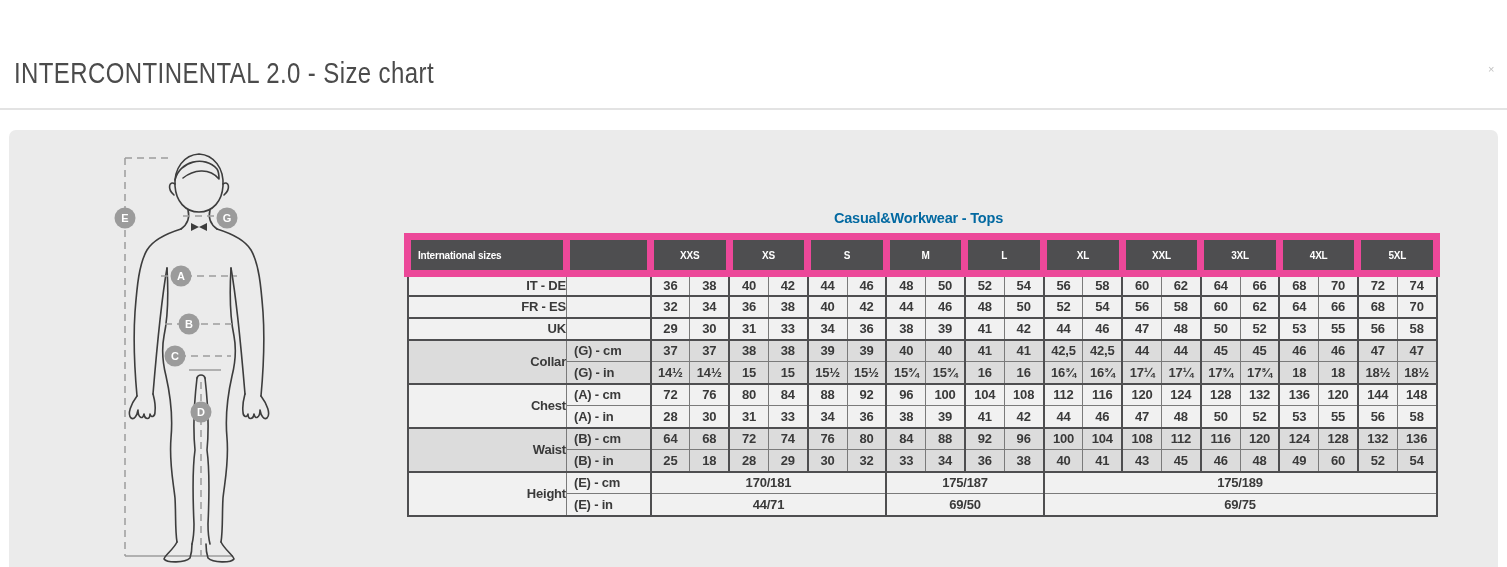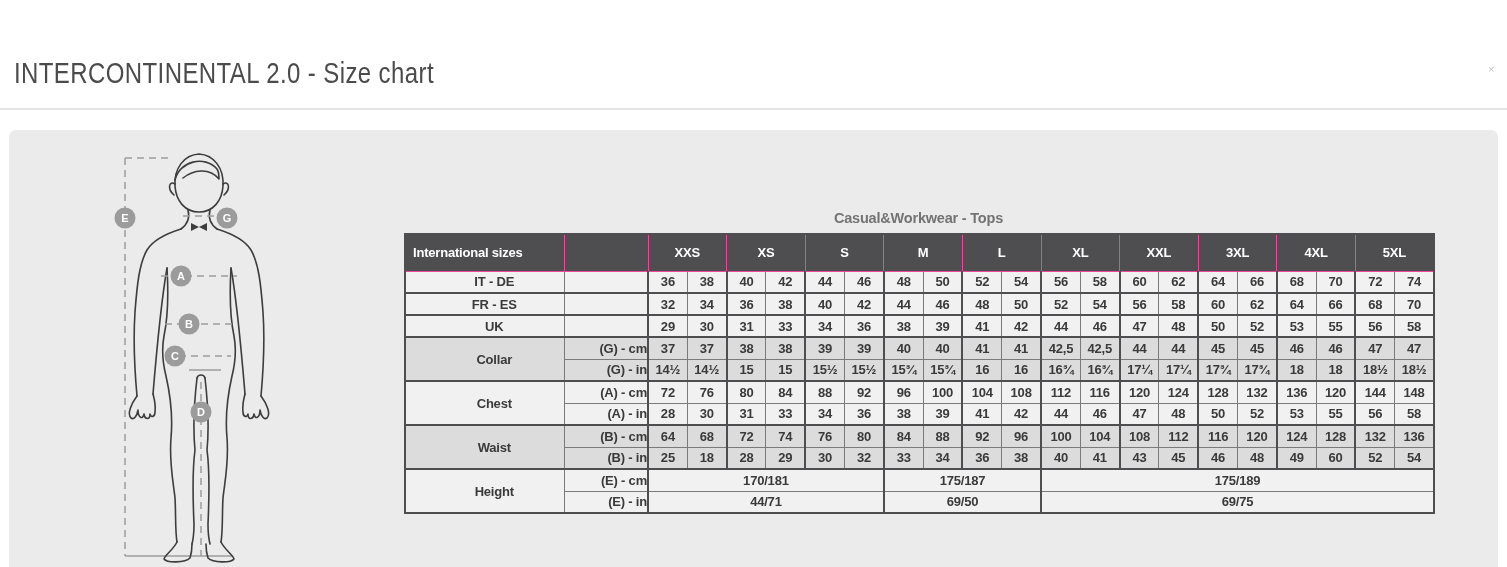--- a/index.html
+++ b/index.html
@@ -26,36 +26,36 @@
     line-height:11px;cursor:pointer;
   }
   .panel{
     margin:20px 9px 0;height:468px;background:var(--panel-bg);
     border-radius:7px;display:flex;align-items:flex-start;
   }
   .figure{flex:0 0 395px;padding:16px 0 0 100px;}
   .tablewrap{padding-top:80px;}
   .caption{
     width:1029px;text-align:center;font-size:14.5px;font-weight:700;
-    color:#737373;margin-bottom:7px;letter-spacing:-.2px;
+    color:#0369a1;margin-bottom:7px;letter-spacing:-.2px;
   }
   table{
     border-collapse:collapse;table-layout:fixed;width:1029px;
     border:2px solid var(--border-strong);
     font-size:13px;font-weight:700;letter-spacing:-.2px;color:var(--text);
   }
   th,td{border:1px solid var(--border);overflow:hidden;white-space:nowrap;}
   thead th{
     background:var(--header-bg);color:var(--header-text);height:37px;
-    font-size:13px;border:1px solid #ec4899;text-align:center;
+    font-size:10px;border:7px solid #ec4899;text-align:center;
   }
   th.corner{text-align:left;padding-left:7px;}
   tbody td{height:22px;padding:0;text-align:center;}
-  td.label{text-align:center;padding-left:19px;}
-  td.sub{text-align:right;padding-left:7px;}
+  td.label{text-align:right;padding-left:19px;}
+  td.sub{text-align:left;padding-left:7px;}
   tr.light td{background:var(--band-light);}
   tr.dark td{background:var(--band-dark);}
   td.grp{border-left:2px solid var(--border-strong);}
   tr.bandstart td{border-top:2px solid var(--border-strong);}
   svg .outline{fill:none;stroke:#3d3d3d;stroke-width:1.6;stroke-linecap:round;stroke-linejoin:round;}
   svg .dash{fill:none;stroke:var(--line-gray);stroke-width:1.5;stroke-dasharray:7 5;}
   svg .solidgray{fill:none;stroke:var(--line-gray);stroke-width:1.5;}
   svg .badge{fill:var(--badge-bg);}
   svg .badgetxt{fill:#fff;font-size:11px;font-weight:700;text-anchor:middle;font-family:"Liberation Sans",sans-serif;}
   svg .bow{fill:#3d3d3d;}

